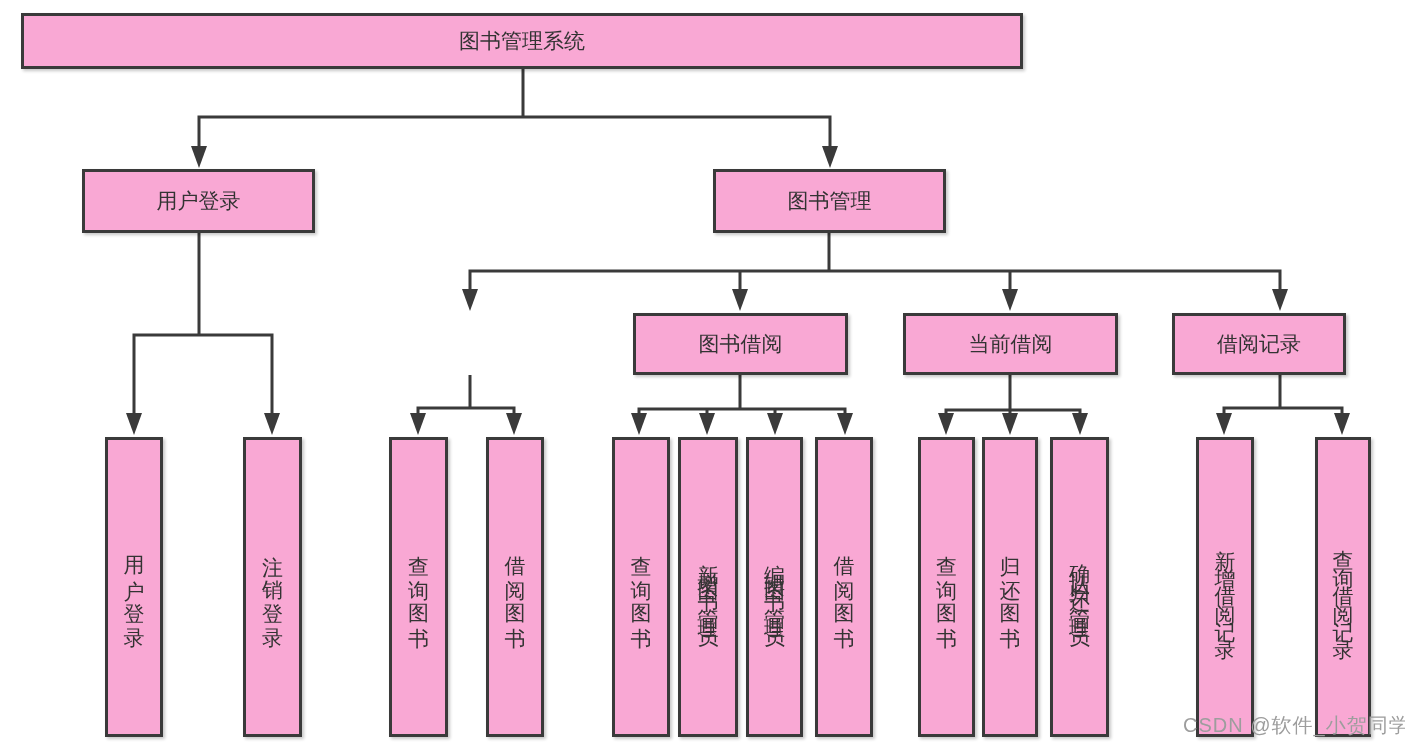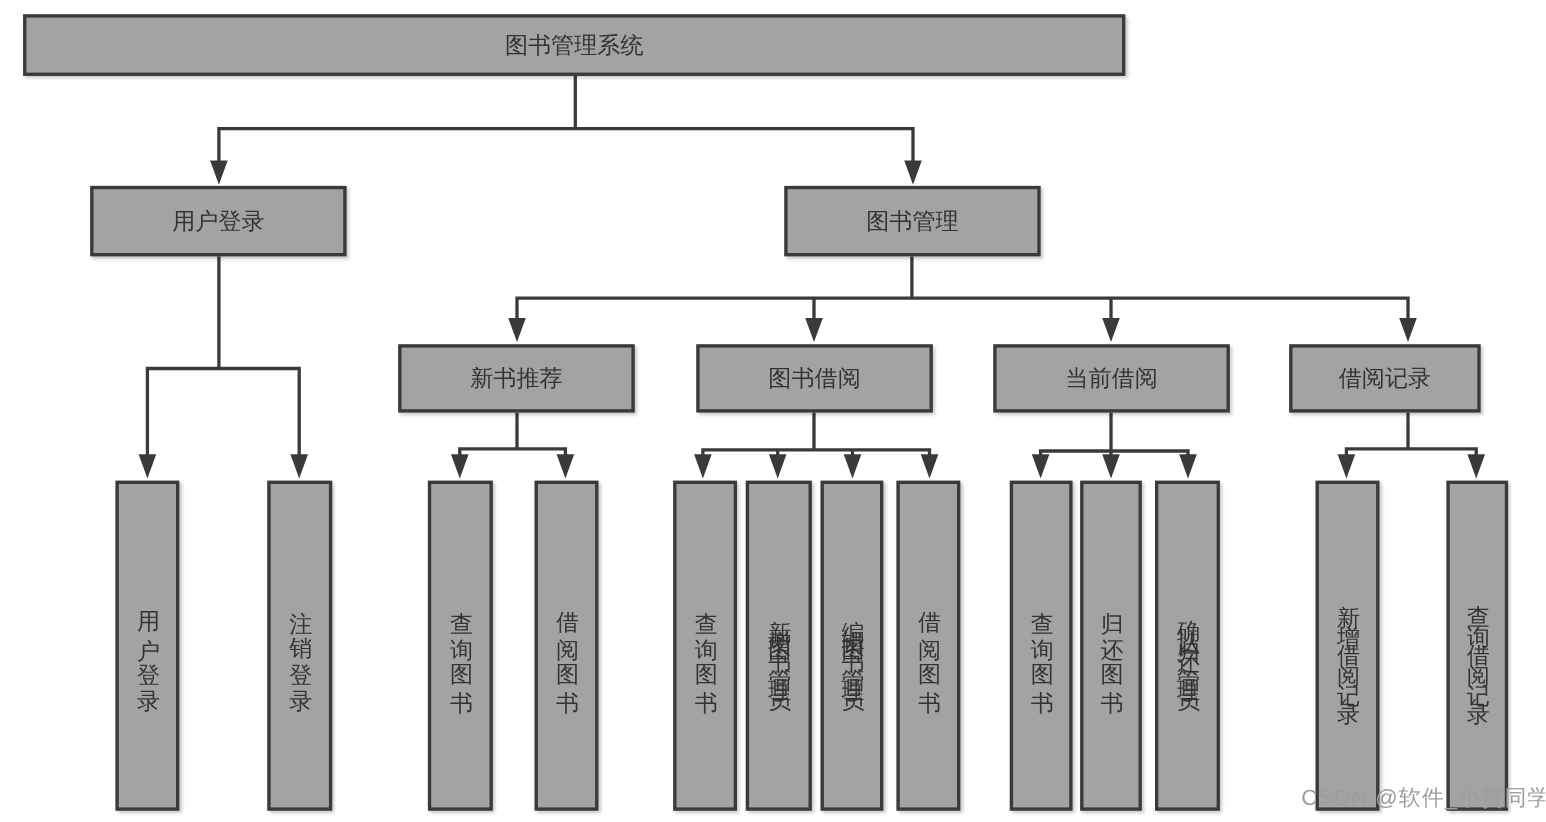--- a/index.html
+++ b/index.html
@@ -24,21 +24,21 @@
     fill: none;
   }
   svg.connectors polygon {
     fill: var(--line, #3a3a3a);
     stroke: none;
   }
   .box {
     position: absolute;
     box-sizing: border-box;
     border: 3px solid var(--line, #3a3a3a);
-    background: #a3a3a3;
+    background: #f9a8d4;
     display: flex;
     align-items: center;
     justify-content: center;
     font-size: 21px;
     z-index: 2;
     box-shadow: 2px 2px 3px rgba(0,0,0,0.22);
   }
   .vtext {
     writing-mode: vertical-rl;
     text-orientation: mixed;
@@ -110,23 +110,20 @@
     <span>图书管理系统</span>
   </div>
 
   <div class="box" style="left:82px; top:169px; width:233px; height:64px;">
     <span>用户登录</span>
   </div>
   <div class="box" style="left:713px; top:169px; width:233px; height:64px;align-items:center;">
     <span>图书管理</span>
   </div>
 
-  <div class="box" style="left:362px; top:313px; width:215px; height:62px;">
-    <span>新书推荐</span>
-  </div>
   <div class="box" style="left:903px; top:313px; width:215px; height:62px;">
     <span>当前借阅</span>
   </div>
   <div class="box" style="left:633px; top:313px; width:215px; height:62px;">
     <span>图书借阅</span>
   </div>
   <div class="box" style="left:1172px; top:313px; width:174px; height:62px;">
     <span>借阅记录</span>
   </div>
 

